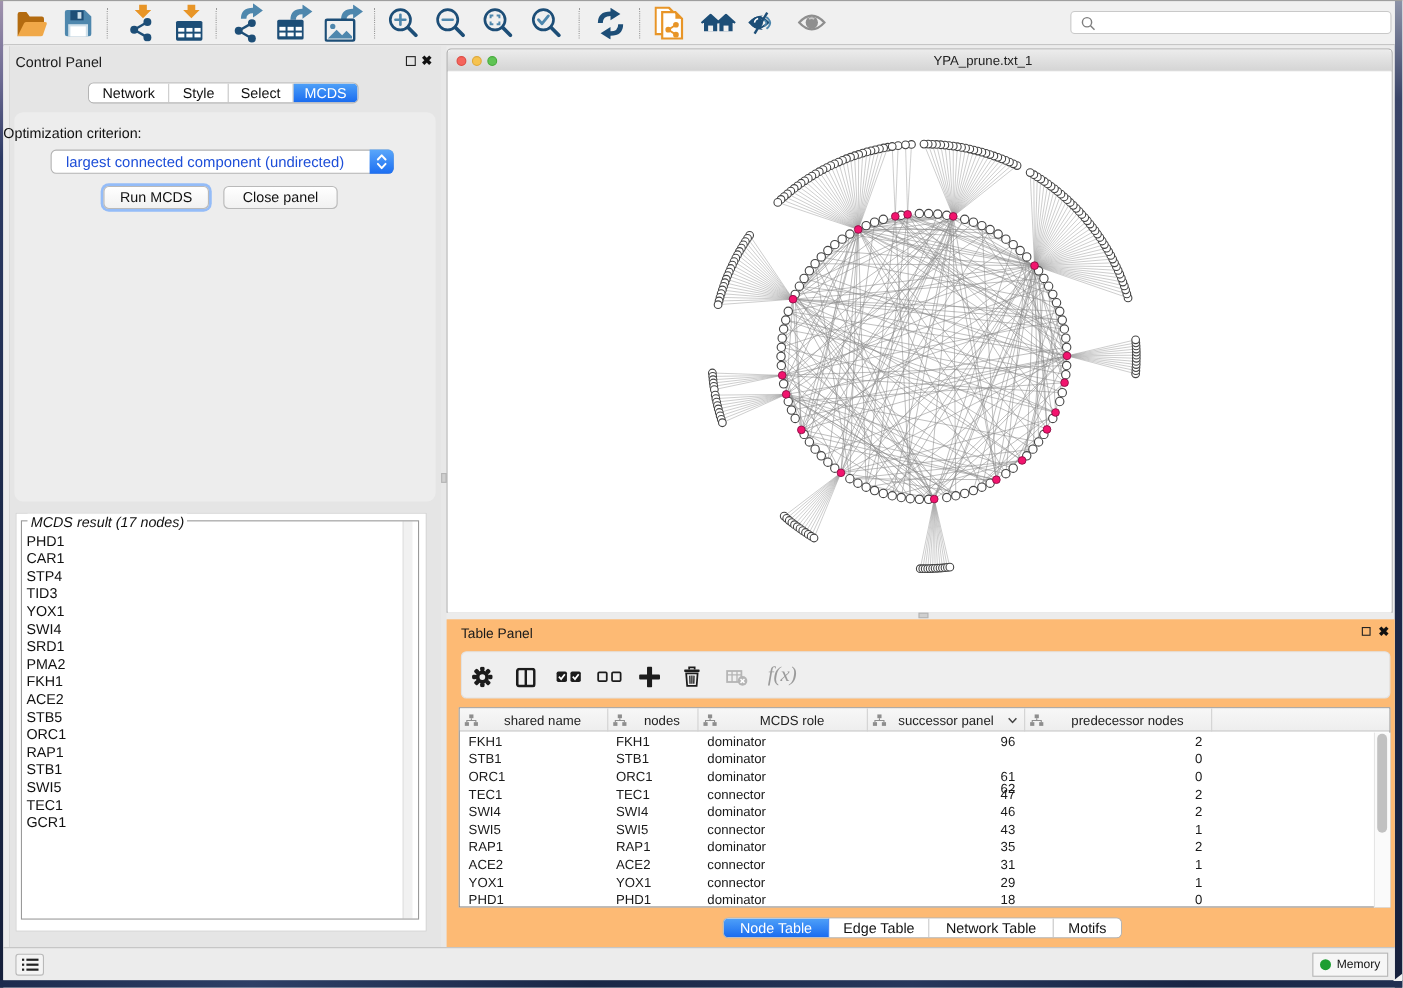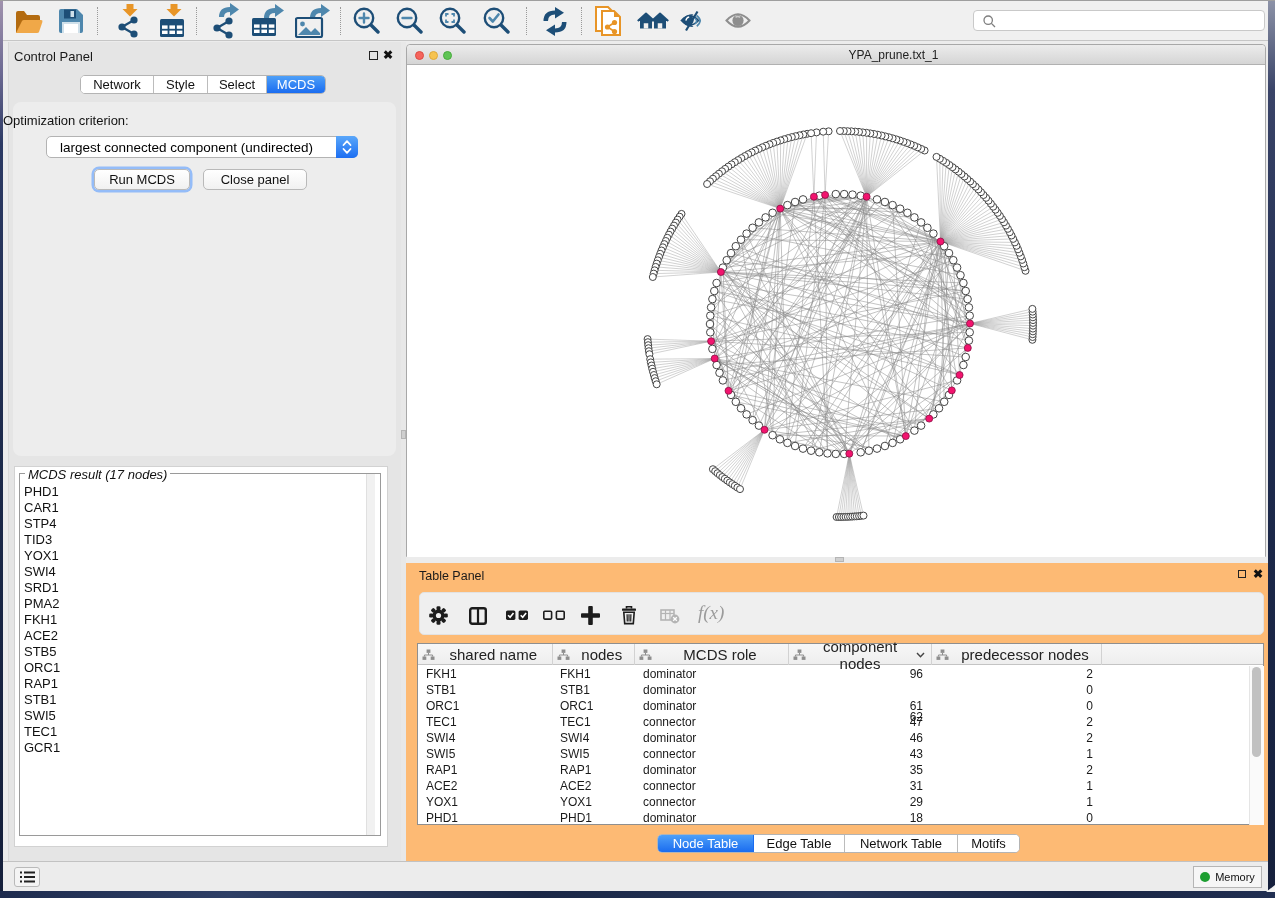--- a/index.html
+++ b/index.html
@@ -29,21 +29,21 @@
 #cp-inner { left:10px; top:60px; width:383px; height:354px; background:#ededed; border-radius:8px; }
 
 
 .seg { position:absolute; display:flex; height:19px; border:1px solid #b4b4b4; border-radius:5px; background:#fff; overflow:hidden; }
 .seg > div { display:flex; align-items:center; justify-content:center; font-size:13px; color:#111; border-right:1px solid #bcbcbc; background:#fff; }
 .seg > div:last-child { border-right:none; }
 .seg > div.sel { background:linear-gradient(#4ea0f8,#1a6cf0); color:#fff; border-right-color:#1a6cf0; }
 
 #opt-label { left:0px; top:113px; width:397px; text-align:left; font-size:13px; color:#111; }
 #combo { left:43px; top:136px; width:312px; height:22px; background:#fff; border:1px solid #b3b3b3; border-radius:5px; }
-#combo .txt { position:absolute; left:13px; top:2.5px; font-size:13.5px; color:#000000; }
+#combo .txt { position:absolute; left:13px; top:2.5px; font-size:13.5px; color:#1d4ed8; }
 #combo .cap { position:absolute; right:-1px; top:-1px; width:22px; height:22px; border-radius:0 5px 5px 0; background:linear-gradient(#5aa7fa,#1c6ef2); }
 .btn { position:absolute; height:21px; background:linear-gradient(#ffffff,#f1f1f1); border:1px solid #b9b9b9; border-radius:5px; font-size:13px; color:#111; display:flex; align-items:center; justify-content:center; }
 #btn-run { left:91px; top:169px; width:96px; box-shadow:0 0 0 2.5px rgba(125,175,250,0.8); }
 #btn-close { left:200px; top:169px; width:104px; }
 
 
 #res-box { left:11px; top:424px; width:374px; height:381px; background:#fff; border:1px solid #d2d2d2; }
 #res-field { left:16px; top:431px; width:362px; height:363px; border:1px solid #9a9a9a; }
 #res-label { left:22px; top:425px; background:#fff; padding:0 3px; font-size:13px; color:#111;font-style:italic; }
 #res-items { left:21px; top:442px; font-size:13px; color:#111; line-height:16px; }
@@ -60,21 +60,21 @@
 #net-title .t { position:absolute; left:115px; right:0; top:3px; text-align:center; font-size:12px; color:#222; }
 .light { position:absolute; top:5.5px; width:9px; height:9px; border-radius:50%; }
 #net-canvas { left:0; top:20px; width:858px; height:492px; background:#fff; }
 
 
 #tpanel { left:406px; top:563px; width:862px; height:298px; background:#fdba74; }
 #tp-title { left:13px; top:6px; font-size:12.5px; color:#1a1a1a; }
 #tp-toolbar { left:13px; top:29px; width:845px; height:43px; background:#efefef; border:1px solid #e2e2e2; border-radius:5px; }
 #tbl { left:11px; top:80px; width:847px; height:182px; background:#fff; border:1px solid #8f8f8f; }
 #tbl-head { left:0; top:0; width:845px; height:21px; background:linear-gradient(#f7f7f7,#eeeeee); border-bottom:1px solid #c4c4c4; }
-.hcell { position:absolute; top:0; height:21px; border-right:1px solid #d2d2d2; display:flex; align-items:center; justify-content:center; font-size:15px; color:#222; }
+.hcell { position:absolute; top:0; height:21px; border-right:1px solid #d2d2d2; display:flex; align-items:center; justify-content:center; font-size:12px; color:#222; }
 .trow { position:absolute; font-size:12px; color:#1a1a1a; height:16px; line-height:16px; }
 #tbl-scroll { left:831px; top:22px; width:15px; height:159px; background:#fafafa; border-left:1px solid #e5e5e5; }
 #tbl-thumb { left:834px; top:23px; width:9px; height:90px; background:#c1c1c1; border-radius:5px; }
 
 
 #statusbar { left:3px; top:861px; width:1265px; height:30px; background:#ececec; border-top:1px solid #c2c2c2; }
 #list-btn { left:14px; top:867px; width:26px; height:20px; background:#f4f4f4; border:1px solid #b9b9b9; border-radius:3px; }
 #mem-btn { left:1193px; top:866px; width:69px; height:22px; background:#f6f6f6; border:1px solid #b5b5b5; display:flex; align-items:center; justify-content:center; font-size:11px; color:#111; }
 #mem-btn .dot { width:10px; height:10px; border-radius:50%; background:#1d9e31; margin-right:5px; }
 #corner-notch { left:1266px; top:885px; width:9px; height:7px; background:#f3f3f3; clip-path:polygon(100% 0, 100% 100%, 0 100%); }
@@ -1047,21 +1047,21 @@
         </div>
         <div class="hcell" style="left:371px; width:143px; padding:0 6px 0 4px;">
           <svg width="13" height="12" viewBox="0 0 13 12" style="margin-right:6px">
             <g fill="#8e8e8e">
               <rect x="4.6" y="0.5" width="3.8" height="3.4"></rect>
               <rect x="0.5" y="7.5" width="3.8" height="3.4"></rect>
               <rect x="8.7" y="7.5" width="3.8" height="3.4"></rect>
             </g>
             <path d="M6.5 4 L6.5 6 M2.4 7.5 L2.4 6 L10.6 6 L10.6 7.5" stroke="#8e8e8e" stroke-width="1" fill="none"></path>
           </svg>
-          <span style="flex:1;text-align:center">component nodes</span>
+          <span style="flex:1;text-align:center">successor panel</span>
           <svg width="9" height="6" viewBox="0 0 9 6" style="margin-left:8px">
             <path d="M1 1 L4.5 4.8 L8 1" fill="none" stroke="#444" stroke-width="1.4"></path>
           </svg>
         </div>
         <div class="hcell" style="left:514px; width:170px; padding:0 6px 0 4px;">
           <svg width="13" height="12" viewBox="0 0 13 12" style="margin-right:6px">
             <g fill="#8e8e8e">
               <rect x="4.6" y="0.5" width="3.8" height="3.4"></rect>
               <rect x="0.5" y="7.5" width="3.8" height="3.4"></rect>
               <rect x="8.7" y="7.5" width="3.8" height="3.4"></rect>

